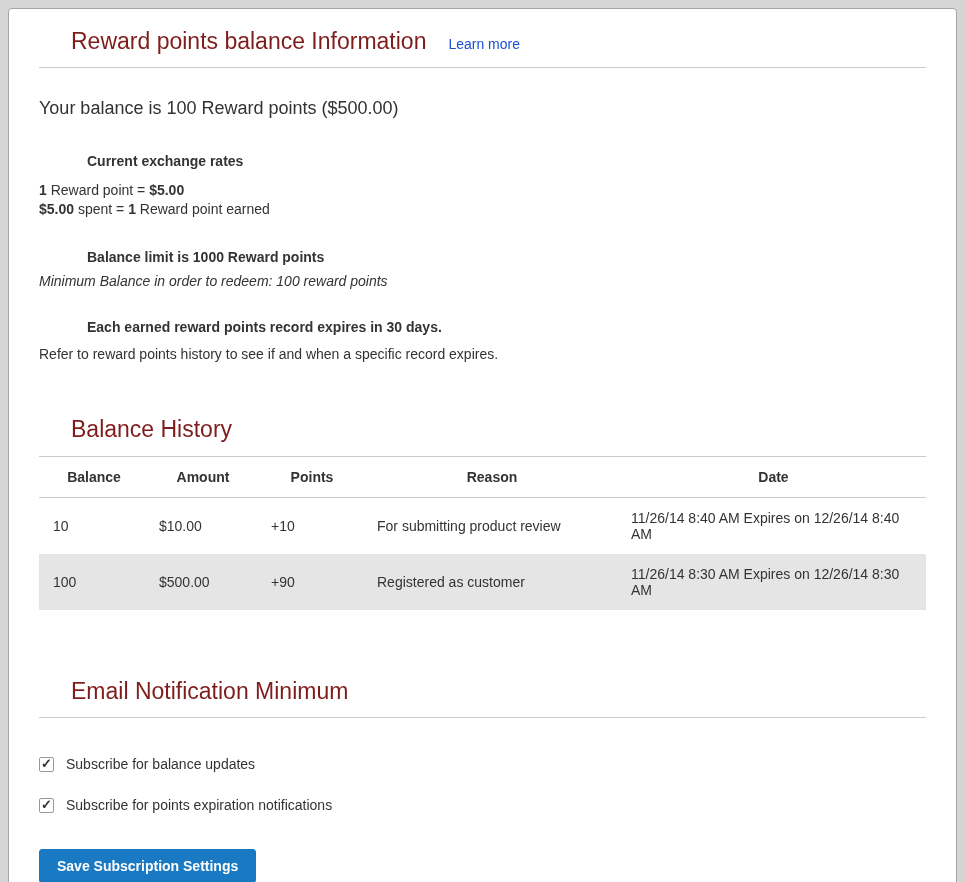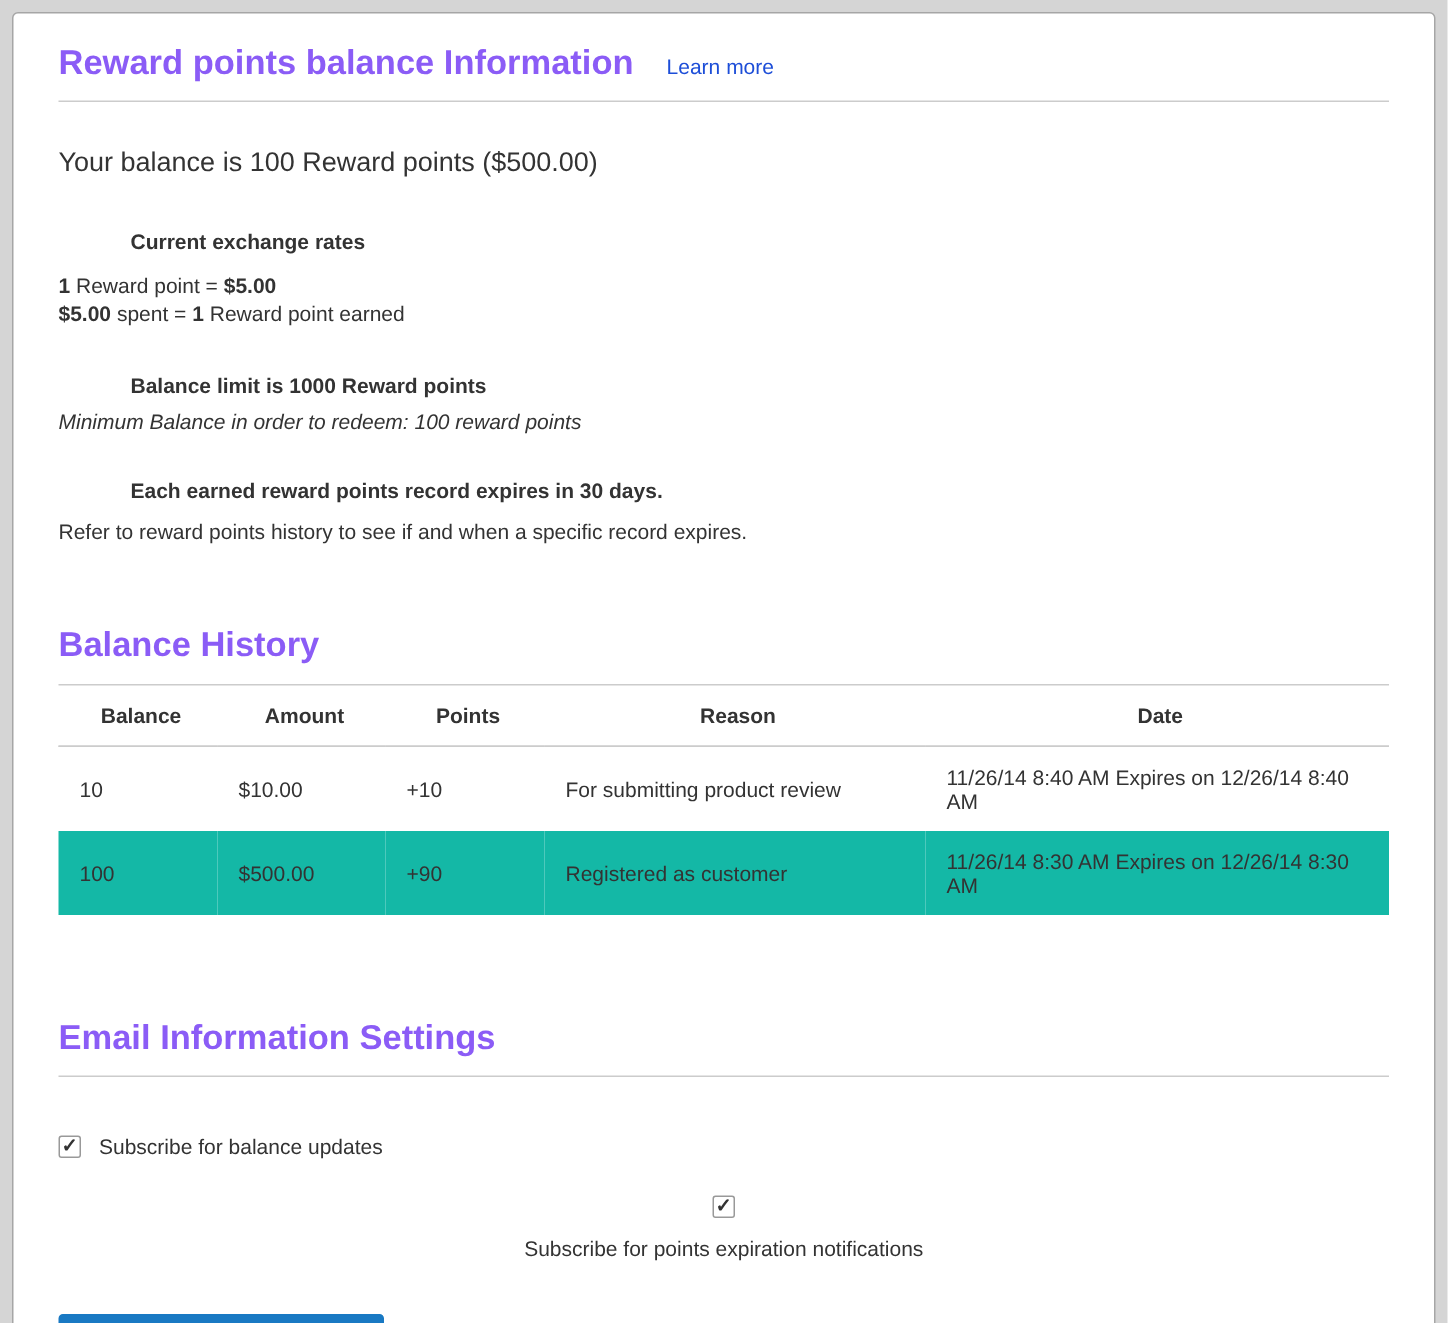--- a/index.html
+++ b/index.html
@@ -20,23 +20,24 @@
     border: 1px solid #a6a6a6;
     border-radius: 4px;
     padding: 18px 30px 26px 30px;
   }
   
   .section-head {
     border-bottom: 1px solid #cccccc;
   }
   .page-heading {
     font-size: 23px;
-    font-weight: 700;
-    color: #8b5cf6;
+    font-weight: 400;
+    color: #7f1d1d;
     line-height: 28px;
+    margin-left: 32px;
   }
   .title-row {
     display: flex;
     align-items: baseline;
     gap: 22px;
     padding-bottom: 12px;
   }
   .learn-more {
     font-size: 14px;
     color: #1d4ed8;
@@ -75,39 +76,39 @@
   table.history th {
     text-align: center;
     font-weight: bold;
     padding: 12px 10px 12px 14px;
     border-bottom: 1px solid #cccccc;
   }
   table.history td {
     padding: 12px 10px 12px 14px;
     vertical-align: middle;
   }
-  table.history tbody tr.alt { background: #14b8a6; }
+  table.history tbody tr.alt { background: #e5e5e5; }
   .col-balance { width: 106px; }
   .col-amount  { width: 112px; }
   .col-points  { width: 106px; }
   .col-reason  { width: 254px; }
   .col-date    { width: auto; }
   
   .notify-section { margin-top: 67px; }
   .notify-head { padding-bottom: 12px; }
   .checkbox-row {
     display: flex;
     align-items: center;
     gap: 12px;
     margin-top: 0;
     font-size: 14px;
     cursor: pointer;
   }
   .checkbox-row.first { margin-top: 38px; }
-  .checkbox-row.second { margin-top: 25px; flex-direction: column; }
+  .checkbox-row.second { margin-top: 25px; }
   input[type="checkbox"] {
     appearance: none;
     -webkit-appearance: none;
     width: 15px;
     height: 15px;
     border: 1px solid #999;
     border-radius: 2px;
     background: #fff;
     position: relative;
     cursor: pointer;
@@ -200,21 +201,21 @@
           <td>+90</td>
           <td>Registered as customer</td>
           <td>11/26/14 8:30 AM Expires on 12/26/14 8:30 AM</td>
         </tr>
       </tbody>
     </table>
   </div>
 
   <div class="notify-section">
     <div class="section-head notify-head">
-      <div class="page-heading">Email Information Settings</div>
+      <div class="page-heading">Email Notification Minimum</div>
     </div>
 
     <label class="checkbox-row first">
       <input type="checkbox" checked="true" style="">
       <span>Subscribe for balance updates</span>
     </label>
 
     <label class="checkbox-row second">
       <input type="checkbox" checked="true" style="">
       <span>Subscribe for points expiration notifications</span>

